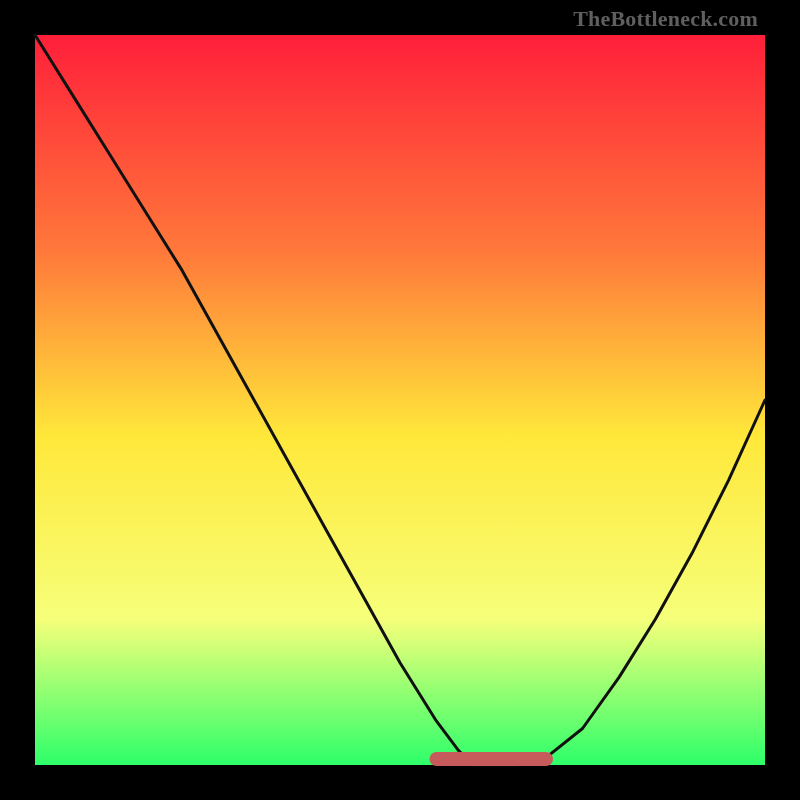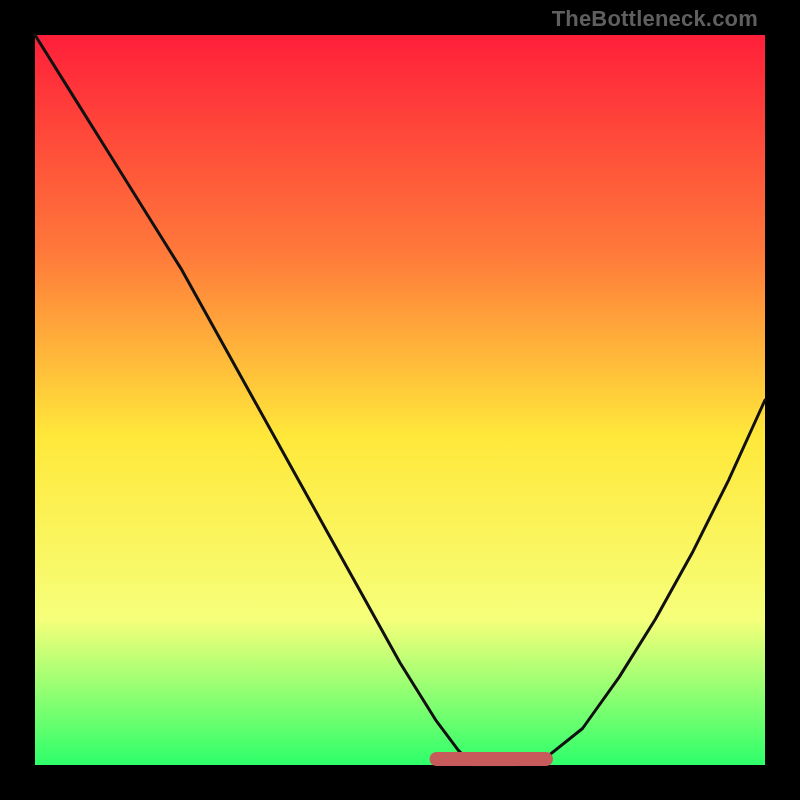--- a/index.html
+++ b/index.html
@@ -6,20 +6,21 @@
     margin: 0;
     padding: 0;
     background: #fff;
     font-family: Arial, Helvetica, sans-serif;
   }
   .stage {
     position: relative;
     width: 772px;
     height: 800px;
     margin: 0;
+    font-family: Liberation Serif, serif;
   }
   svg {
     display: block;
   }
   .watermark {
     position: absolute;
     top: 6px;
     right: 14px;
     font-size: 22px;
     font-weight: 600;

